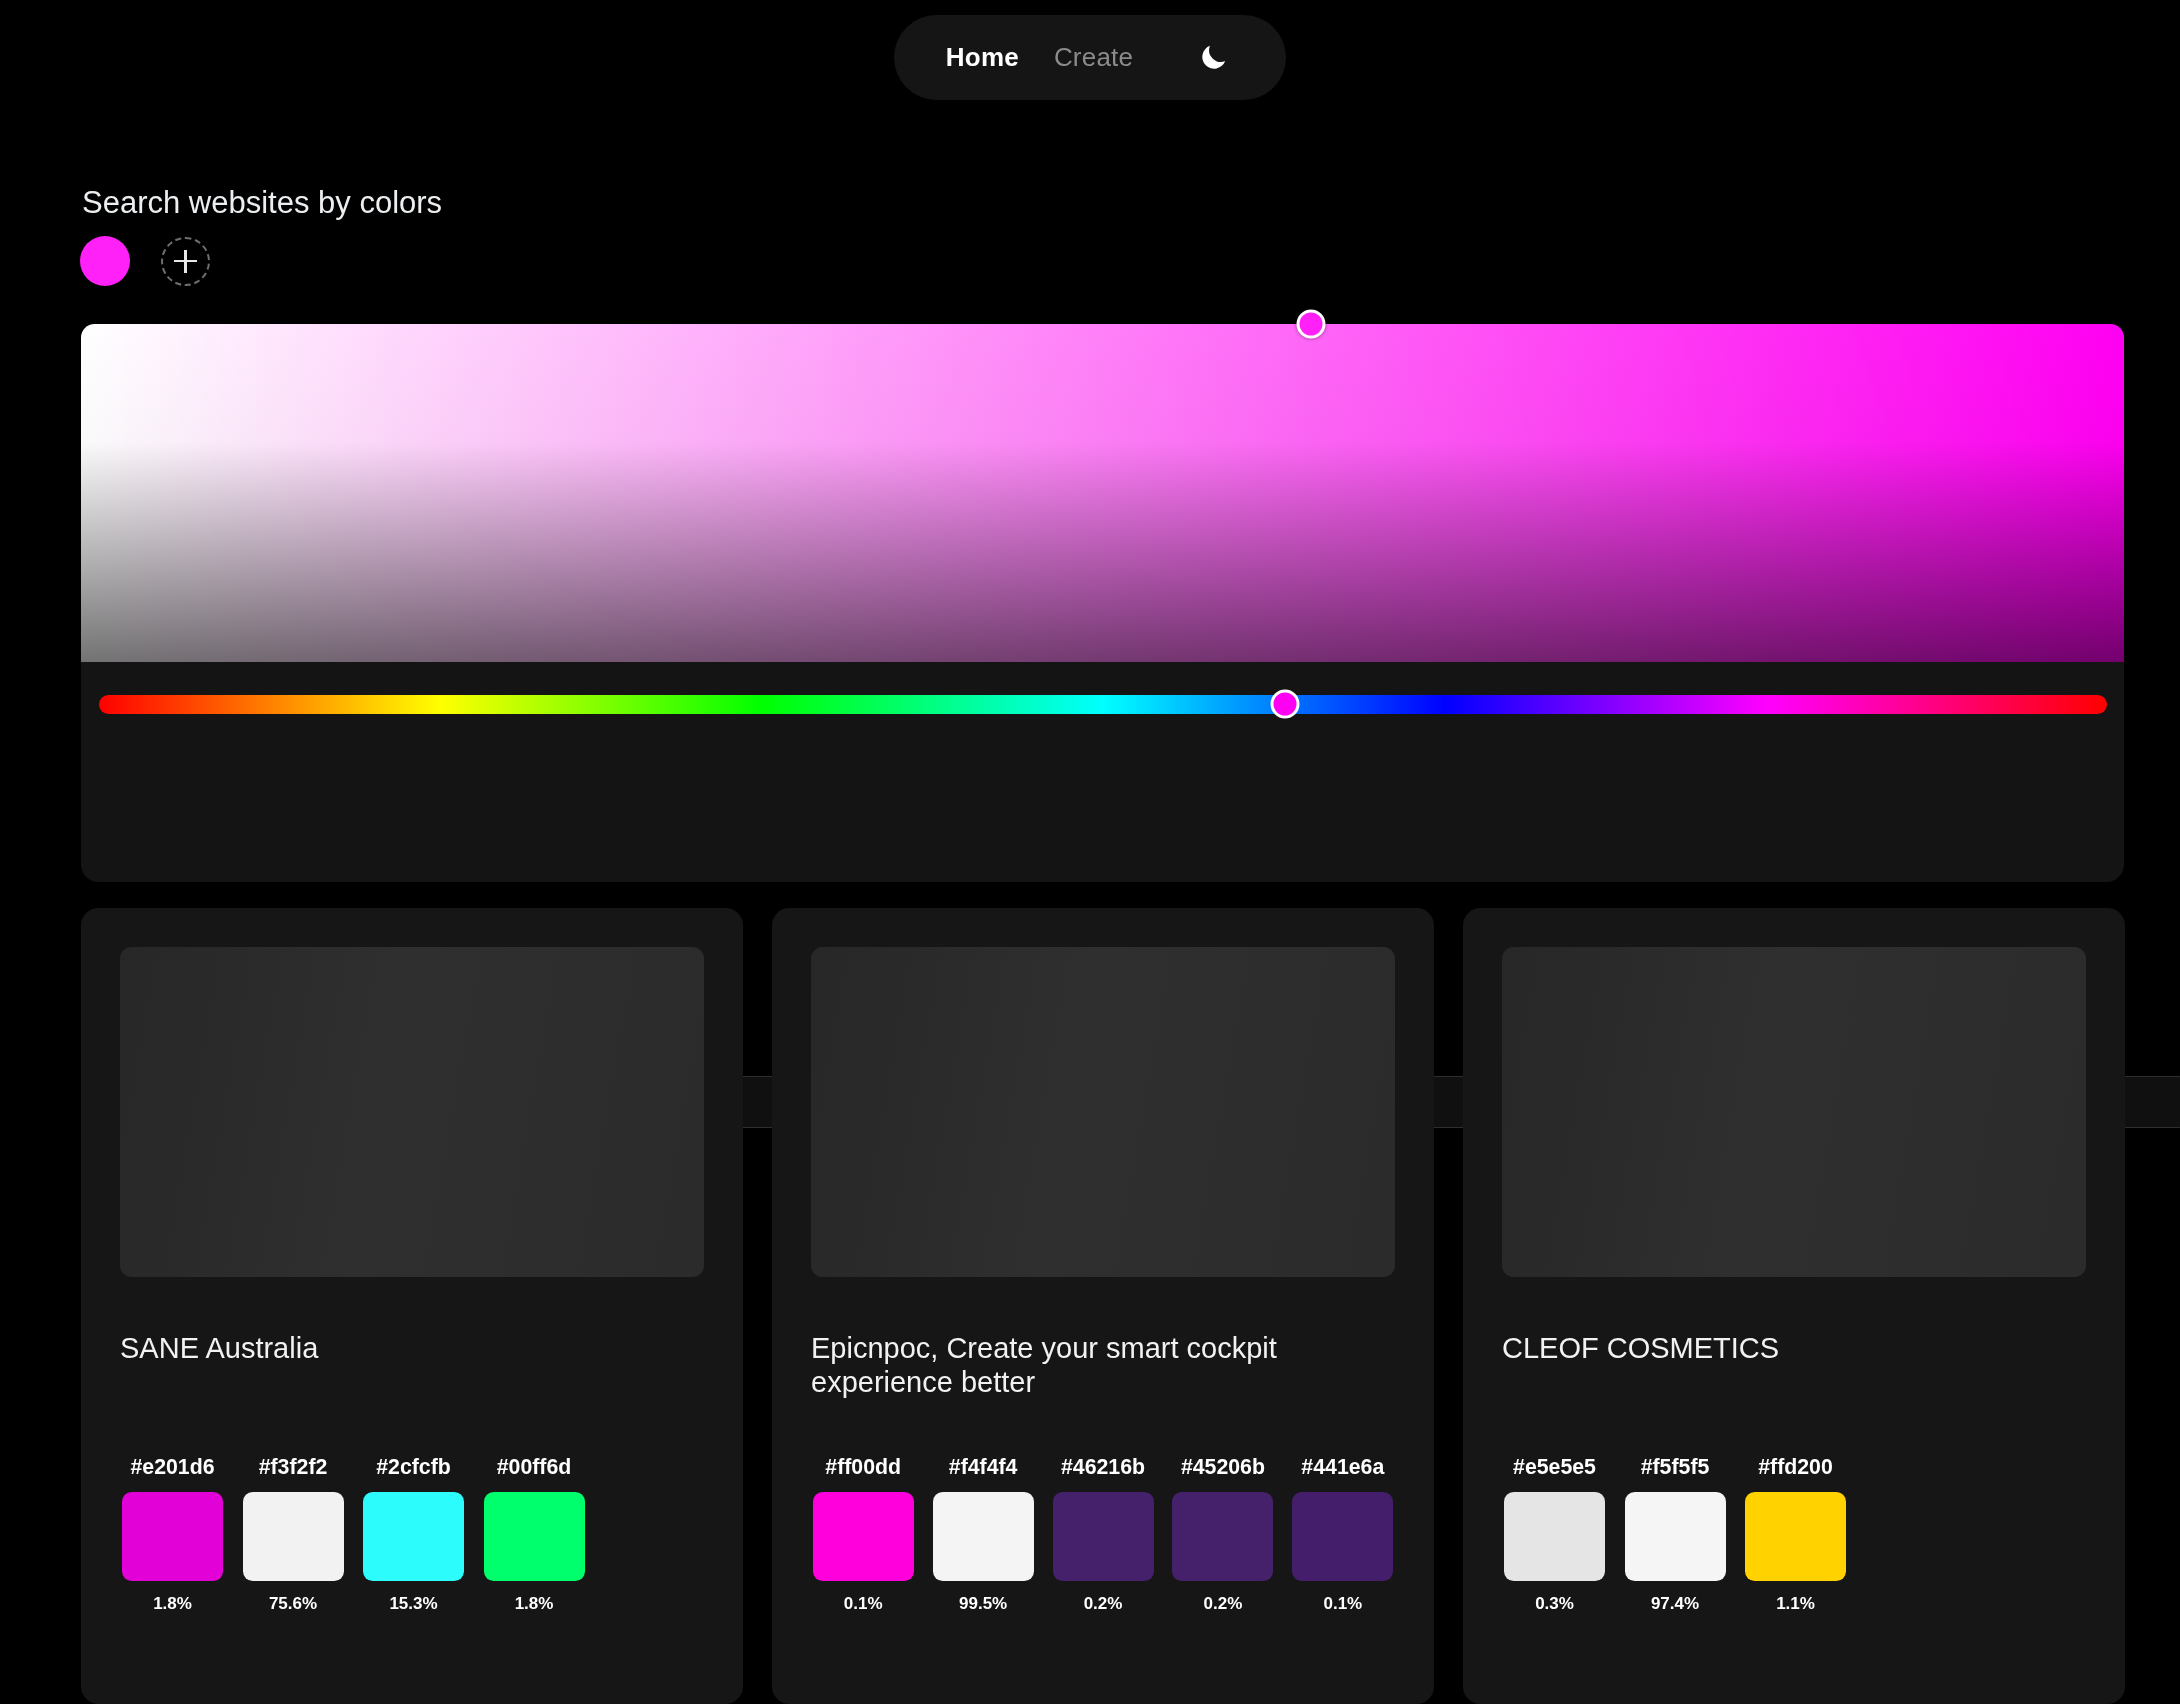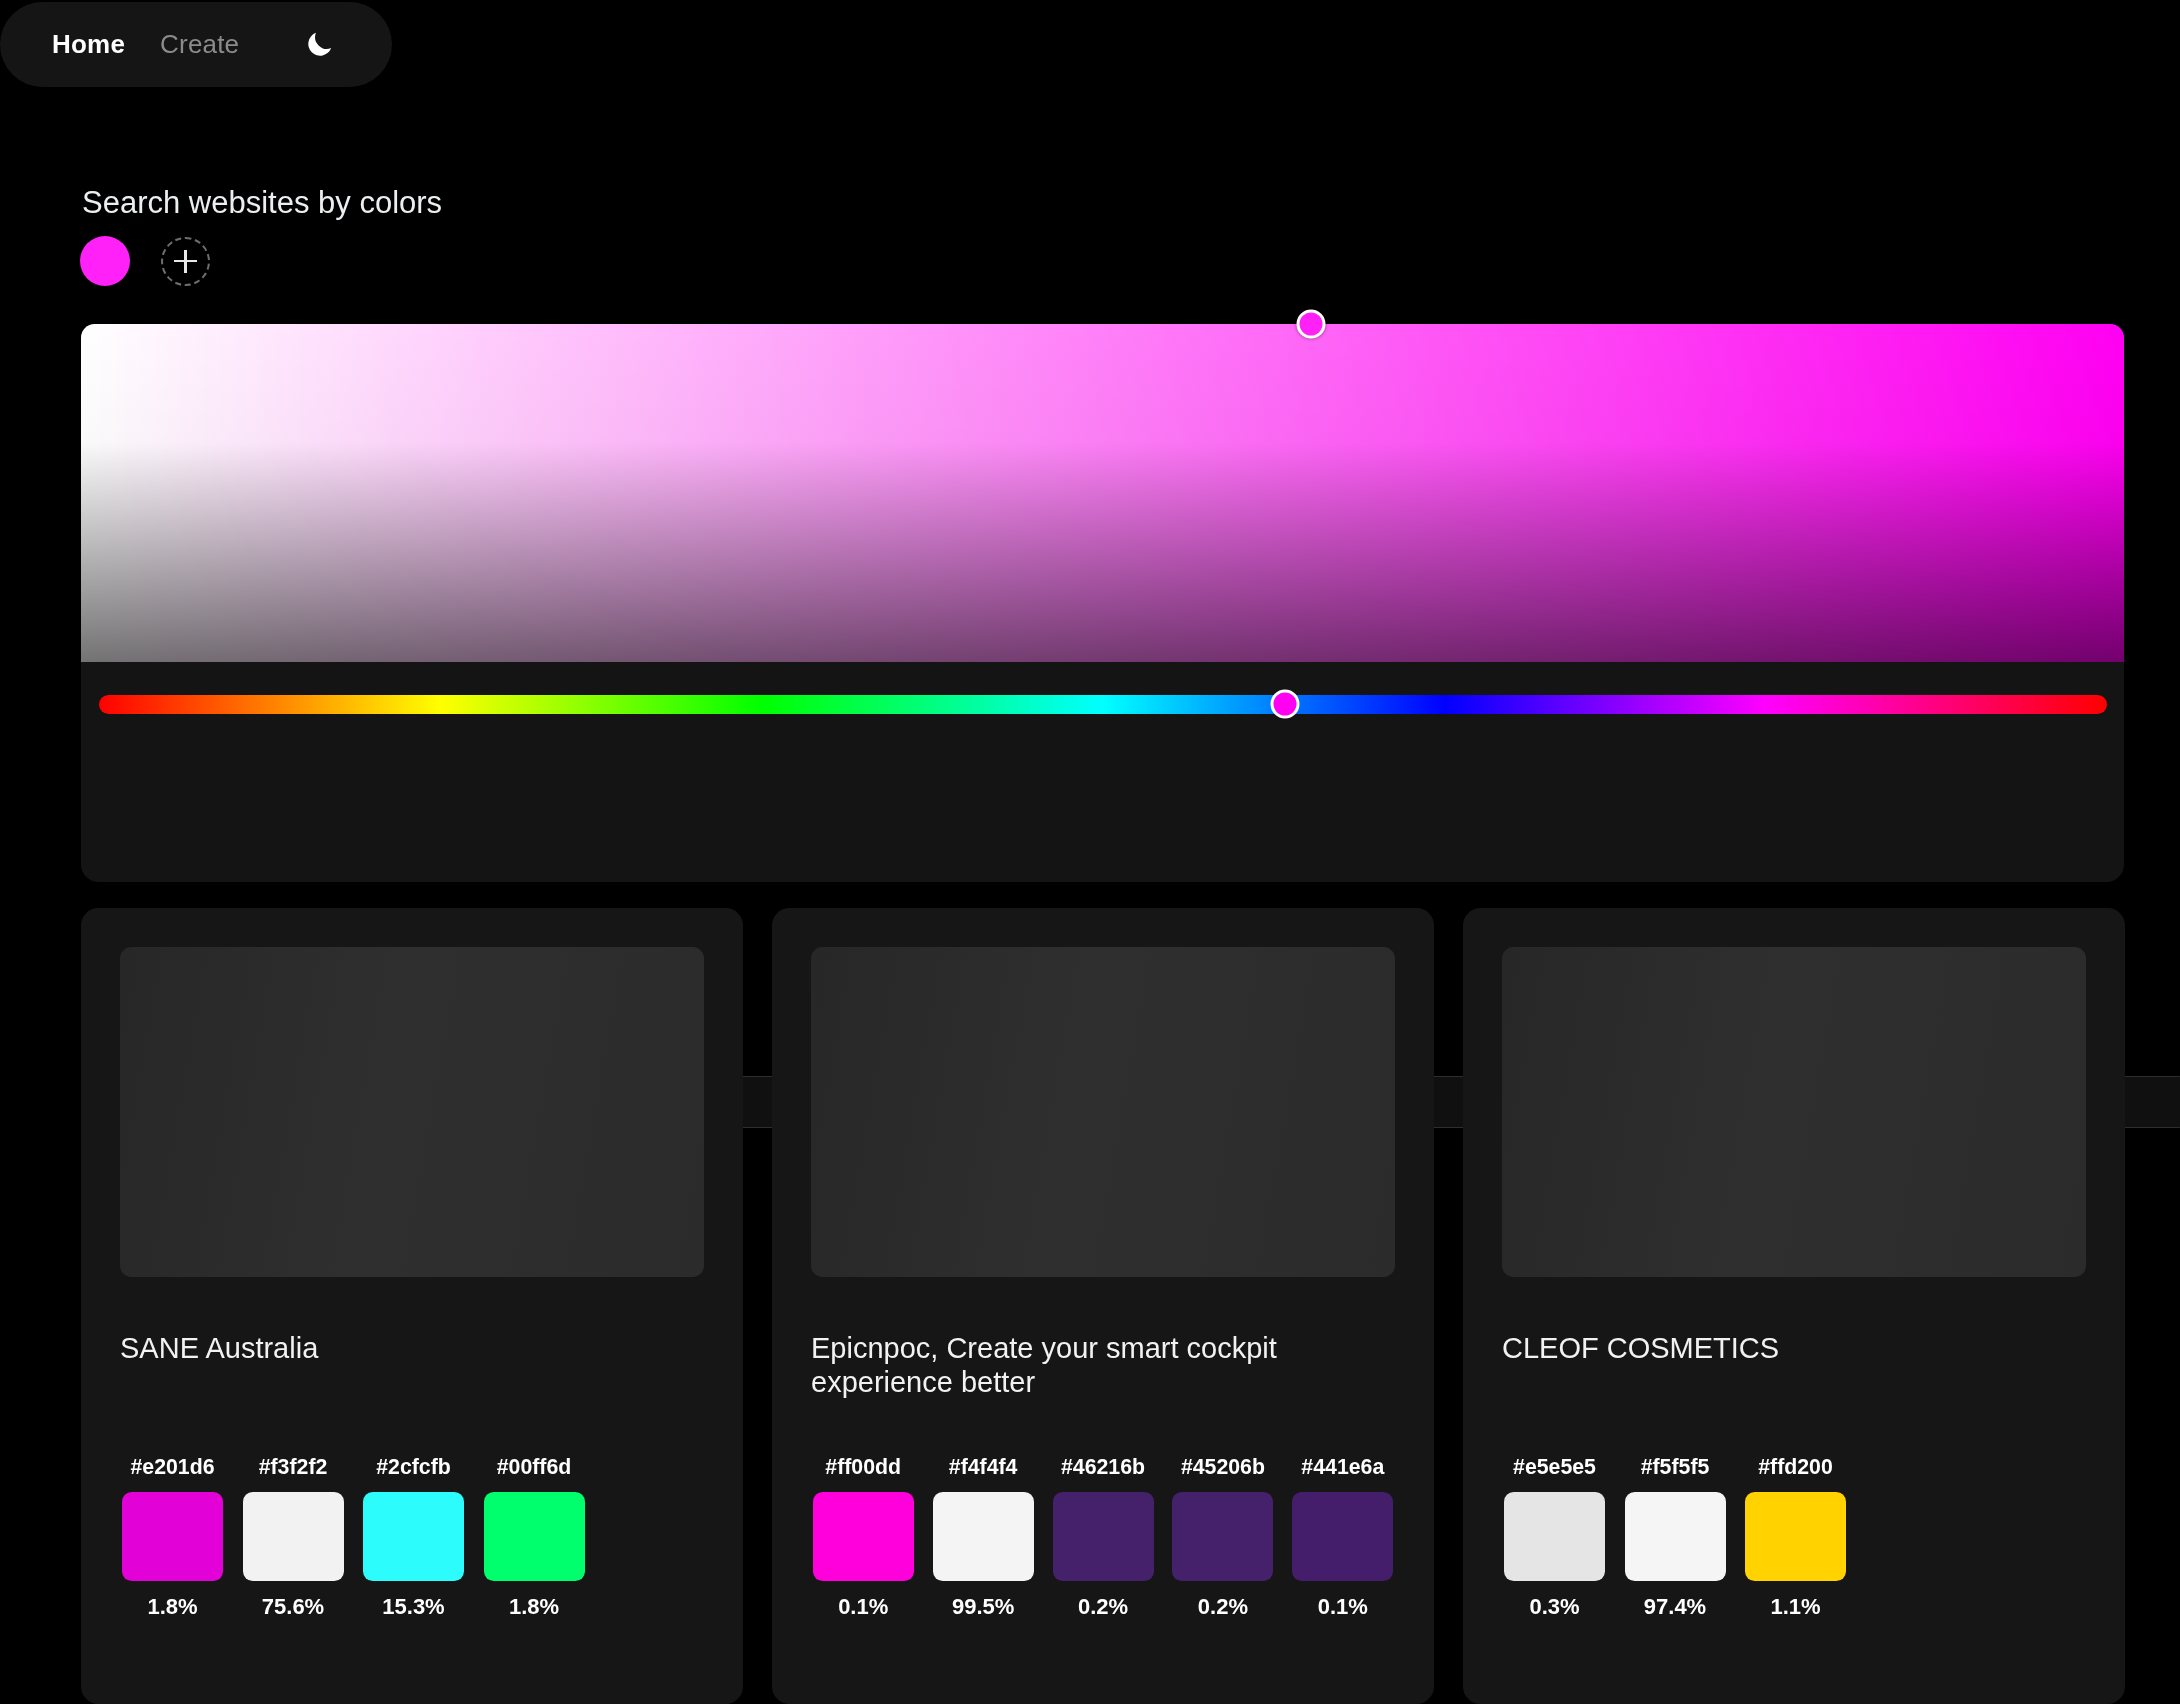--- a/index.html
+++ b/index.html
@@ -8,21 +8,22 @@
     height: 1705px;
     background: #000000;
     font-family: "Liberation Sans", sans-serif;
     overflow: hidden;
   }
 
   
   .nav-wrap {
     width: 100%;
     display: flex;
-    padding-top: 8px;
+    justify-content: center;
+    padding-top: 21px;
   }
   .navbar {
     background: #151515;
     border-radius: 47px;
     height: 85px;
     display: flex;
     align-items: center;
     gap: 35px;
     padding: 0 52px;
     margin-top: -5.8px;
@@ -213,21 +214,21 @@
   }
   .palette-chip {
     margin-top: 11.6px;
     width: 101px;
     height: 89px;
     border-radius: 9.7px;
     cursor: pointer;
   }
   .palette-pct {
     margin-top: 13.6px;
-    font-size: 22px;
+    font-size: 17px;
     color: #ffffff;
     font-weight: 700;
   }
 </style>
 </head>
 <body>
 
 <div class="nav-wrap">
   <div class="navbar">
     <span class="nav-link active">Home</span>

